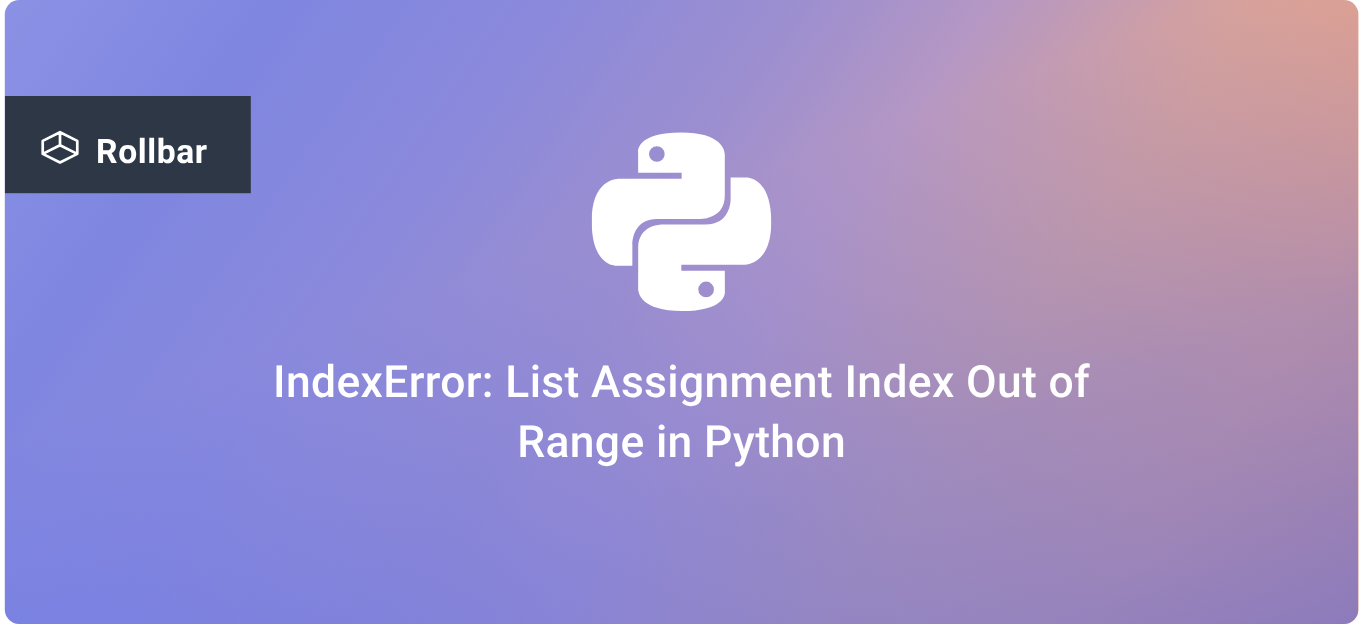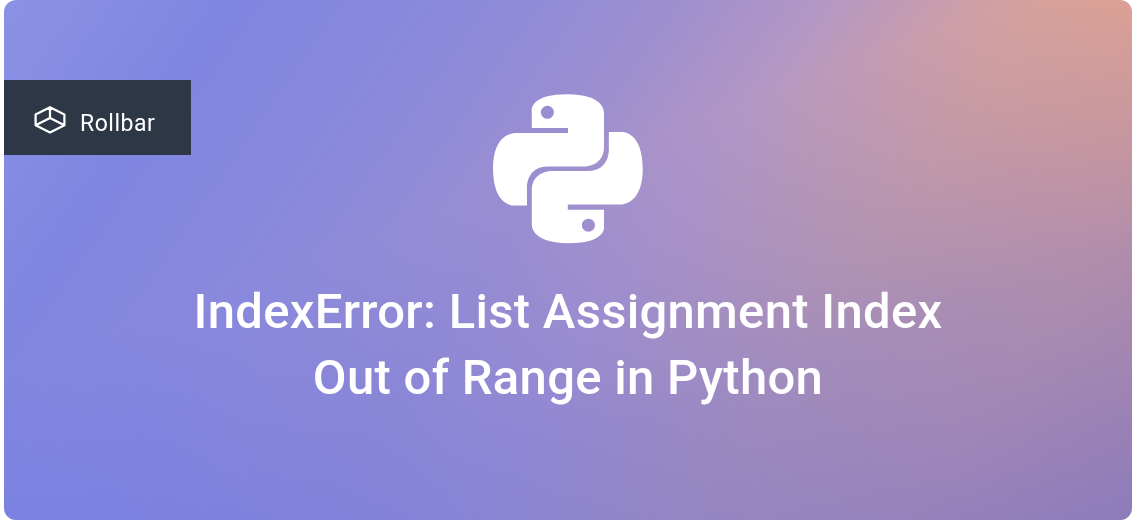--- a/index.html
+++ b/index.html
@@ -63,22 +63,22 @@
     .logo-icon {
       width: 36px;
       height: 36px;
       display: flex;
       align-items: center;
       justify-content: center;
     }
     
     .brand-name {
       color: #ffffff;
-      font-size: 23px;
-      font-weight: 400;
+      font-size: 28px;
+      font-weight: 700;
       letter-spacing: 0.5px;
       margin-top: 12px;
     }
     
     .center-content {
       position: absolute;
       top: 0;
       left: 0;
       width: 100%;
       height: 100%;
@@ -92,21 +92,21 @@
     
     .python-icon {
       width: 150px;
       height: 160px;
       margin-bottom: 30px;
       margin-top: -60px;
     }
     
     .headline {
       color: #ffffff;
-      font-size: 49px;
+      font-size: 37px;
       font-weight: 500;
       text-align: center;
       line-height: 1.35;
       max-width: 780px;
       letter-spacing: 0.3px;
     }
   </style>
 </head>
 <body>
 

